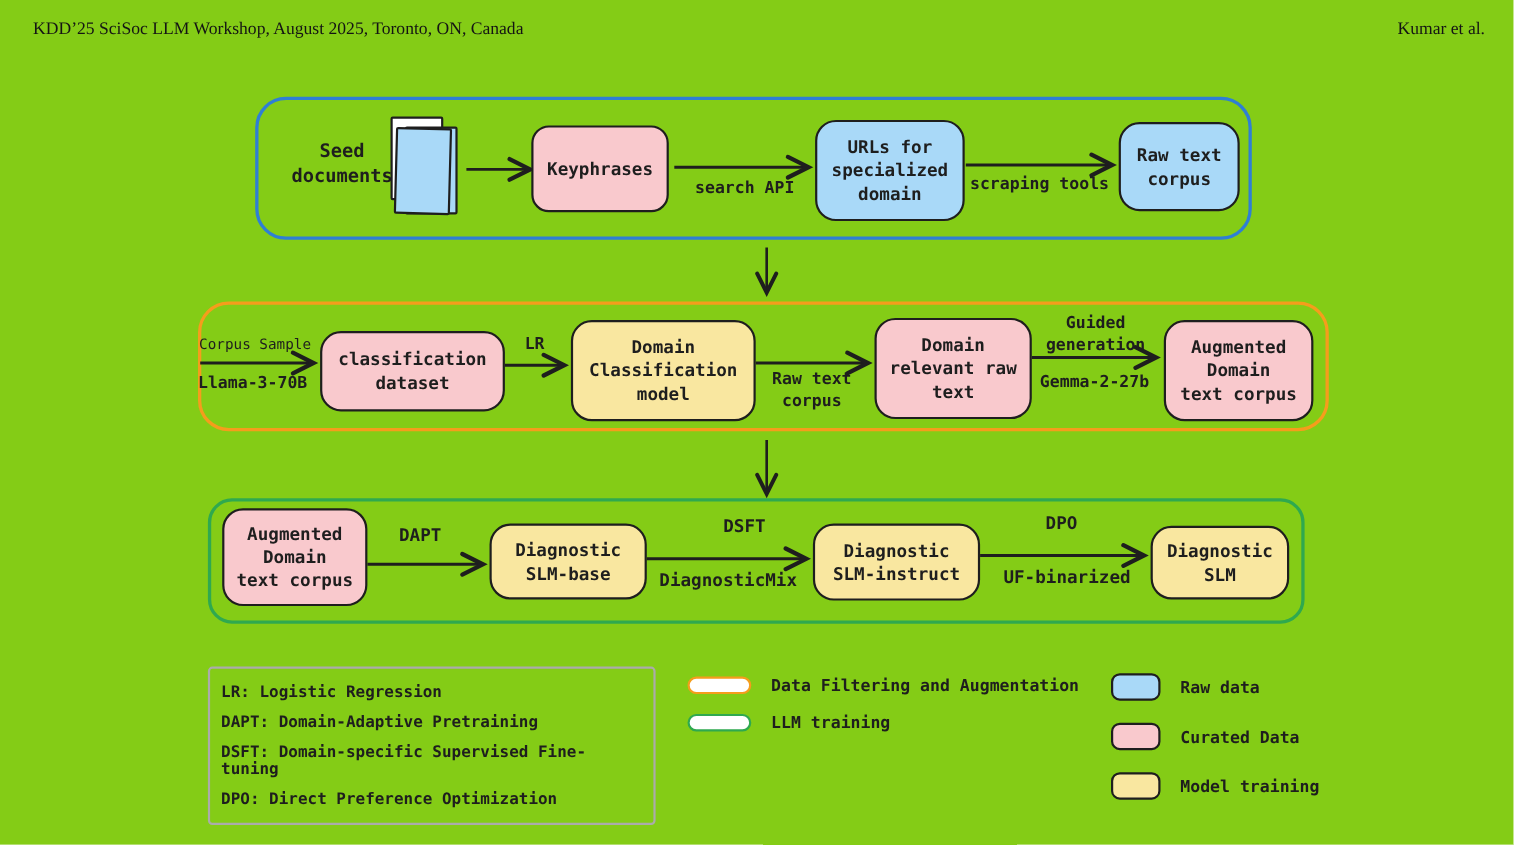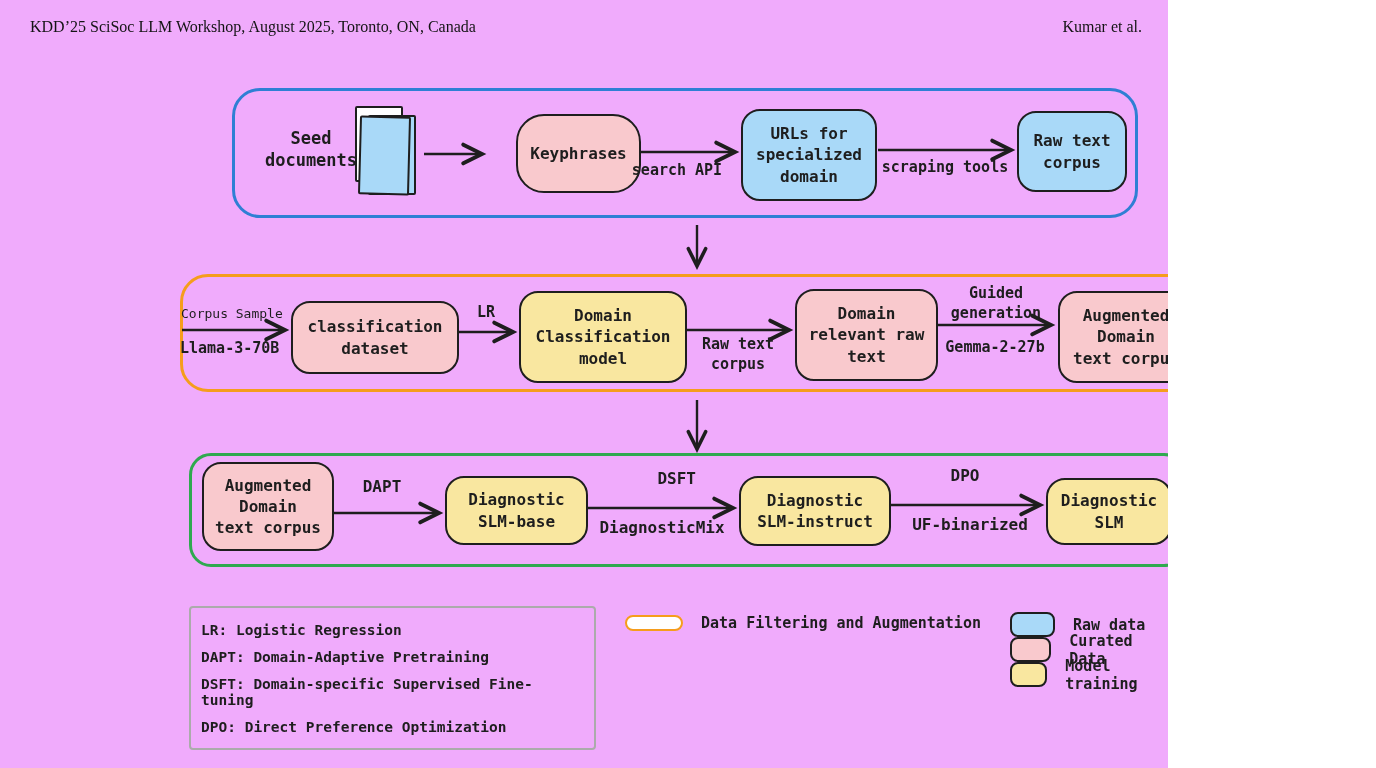--- a/index.html
+++ b/index.html
@@ -1,18 +1,18 @@
 <!DOCTYPE html>
 <html><head>
 <meta charset="utf-8">
 <style>
   * { margin:0; padding:0; box-sizing:border-box; }
   html,body { background:#ffffff; }
   .page {
-    position:relative; width:1168px; height:768px; background:#f0abfc;
+    position:relative; width:1376px; height:768px; background:#84cc16;
     font-family:"DejaVu Sans Mono", monospace; color:#1e1e1e; overflow:hidden;
   }
   
   .hdr { position:absolute; top:18px; left:0; width:100%; height:22px;
          font-family:"Liberation Serif", serif; font-size:16px; color:#141414; }
   .hdr .hl { position:absolute; left:30px; top:0; }
   .hdr .hr { position:absolute; right:26px; top:0; }
 
   
   .stage { position:absolute; border-radius:28px; background:transparent; }
@@ -53,21 +53,21 @@
   
   .legend-outline { position:absolute; left:625px; top:614px; display:flex;
                     flex-direction:column; gap:17px; }
   .legend-outline .lrow { display:flex; align-items:center; gap:18px; height:17px; }
   .sw-outline { width:58px; height:16px; border-radius:8px; background:#fff; }
   .sw-outline.blue   { border:2.6px solid #2f7fd4; }
   .sw-outline.orange { border:2.6px solid #f59d1c; }
   .sw-outline.green  { border:2.6px solid #2fa94f; }
   
   .legend-fill { position:absolute; left:1010px; top:612px; display:flex;
-                 flex-direction:column; gap:0; }
+                 flex-direction:column; gap:20px; }
   .legend-fill .lrow { display:flex; align-items:center; gap:18px; height:25px; }
   .sw-fill { width:45px; height:25px; border:2.8px solid #1e1e1e; border-radius:8px; }
   .sw-fill.blue   { background:#a9d9f8; }
   .sw-fill.pink   { background:#f9c9cd; }
   .sw-fill.yellow { background:#f9e7a0; }
   .lrow .ltext { font-size:15px; font-weight:bold; }
 </style>
 </head>
 <body>
 
@@ -104,21 +104,21 @@
 
   <div class="flabel sz17" style="left:253px; top:127px; width:116px;text-align:center;">Seed
 documents</div>
 
   <div class="docs">
     <i class="pg back"></i>
     <i class="pg sliver"></i>
     <i class="pg front"></i>
   </div>
 
-  <div class="node pink" style="left:516px; top:114px; width:125px; height:79px; border-radius:28px;">Keyphrases</div>
+  <div class="node pink" style="left:483px; top:114px; width:125px; height:79px; border-radius:16px;">Keyphrases</div>
 
   <div class="flabel center" style="left:615px; top:161px; width:124px;">search API</div>
 
   <div class="node blue" style="left:741px; top:109px; width:136px; height:92px;">URLs for
 specialized
 domain</div>
 
   <div class="flabel center" style="left:875px; top:158px; width:140px;">scraping tools</div>
 
   <div class="node blue" style="left:1017px; top:111px; width:110px; height:81px;">Raw text
@@ -177,20 +177,24 @@
     <div>DAPT: Domain-Adaptive Pretraining</div>
     <div>DSFT: Domain-specific Supervised Fine-tuning</div>
     <div>DPO: Direct Preference Optimization</div>
   </div>
 
   <div class="legend-outline">
     <div class="lrow">
       <span class="sw-outline orange"></span>
       <span class="ltext">Data Filtering and Augmentation</span>
     </div>
+    <div class="lrow">
+      <span class="sw-outline green"></span>
+      <span class="ltext">LLM training</span>
+    </div>
   </div>
 
   <div class="legend-fill">
     <div class="lrow">
       <span class="sw-fill blue"></span>
       <span class="ltext">Raw data</span>
     </div>
     <div class="lrow">
       <span class="sw-fill pink"></span>
       <span class="ltext">Curated Data</span>

